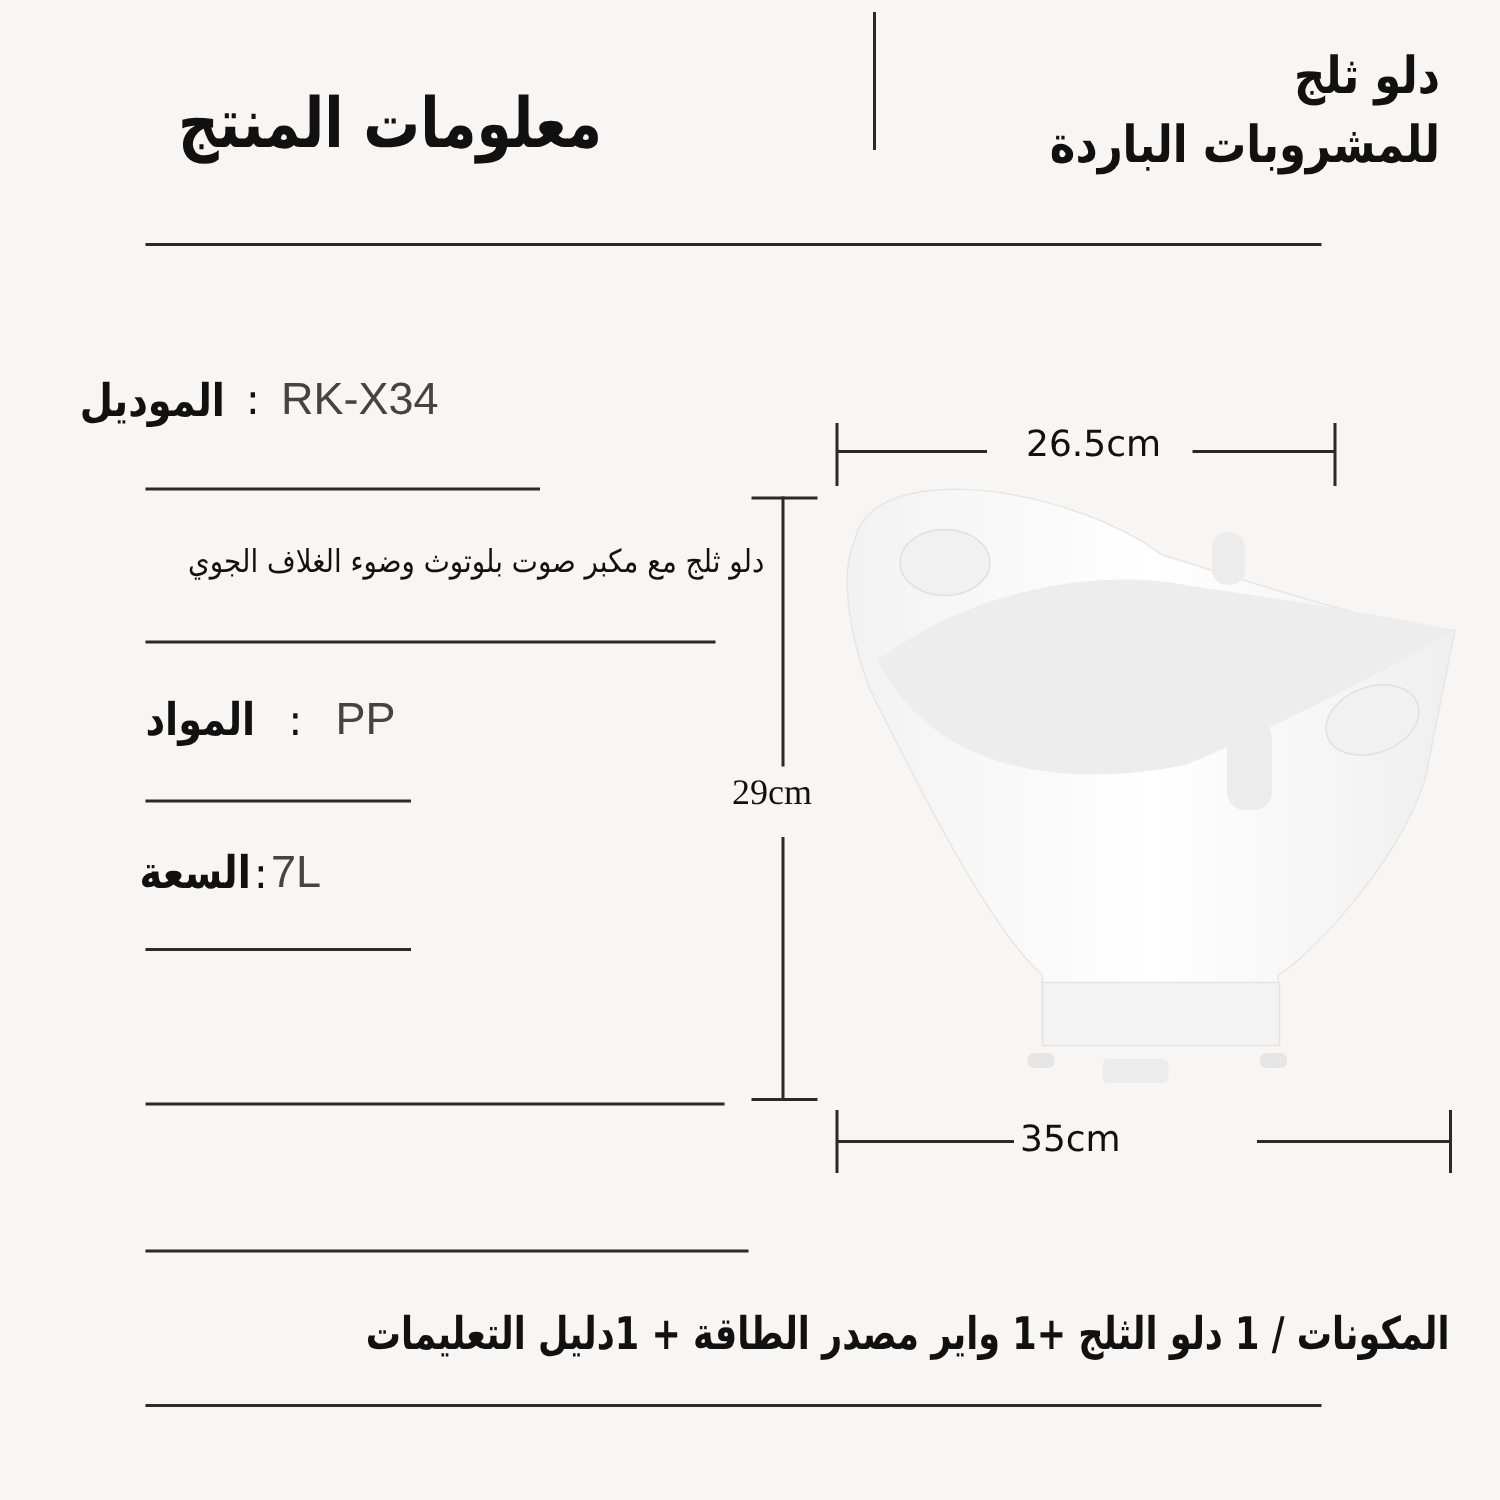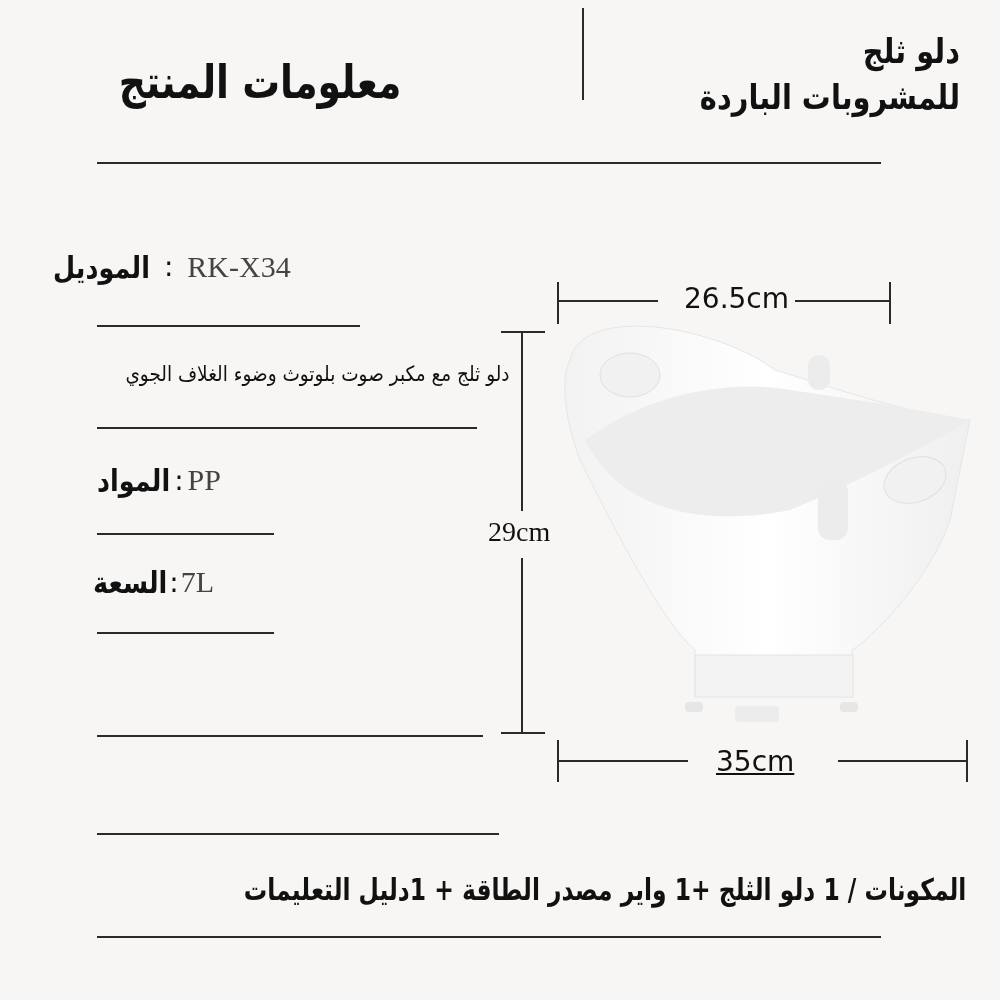--- a/index.html
+++ b/index.html
@@ -6,23 +6,23 @@
   html, body { width:1000px; height:1000px; background:#f7f6f4; overflow:hidden; }
   body { position:relative; font-family:"DejaVu Sans", sans-serif; color:#111; }
   .abs { position:absolute; }
   .hline { position:absolute; height:2px; background:#2a2a2a; }
   .vline { position:absolute; width:2px; background:#2a2a2a; }
   .ar { direction:rtl; font-weight:bold; white-space:nowrap; }
   .title-main { left:60px; top:52px; width:400px; text-align:center; font-size:46px; line-height:60px; transform:scaleX(0.82); transform-origin:center; }
   .title-right { right:40px; top:28px; width:360px; text-align:right; font-size:34px; line-height:46px; transform:scaleX(0.85); transform-origin:right; }
   .label { font-size:30px; transform:scaleX(0.85); transform-origin:right; }
   .colon { font-size:28px; color:#111; }
-  .val { font-family:Liberation Serif, serif; font-weight:normal; font-size:30px; color:#444; direction:ltr; }
+  .val { font-family:Liberation Sans, sans-serif; font-weight:normal; font-size:30px; color:#444; direction:ltr; }
   .desc { font-size:21px; font-weight:normal; transform:scaleX(0.88); transform-origin:right; }
-  .dim { font-size:28px; color:#111; font-family:"DejaVu Sans", sans-serif; background:#f7f6f4; padding:0 4px; }
+  .dim { font-size:24px; color:#111; font-family:"DejaVu Sans", sans-serif; background:#f7f6f4; padding:0 4px; }
   .components { font-size:30px; transform:scaleX(0.78); transform-origin:right; }
 </style>
 </head>
 <body>
 
 <div class="abs ar title-main">معلومات المنتج</div>
 <div class="vline" style="left:582px; top:8px; height:92px;"></div>
 <div class="abs ar title-right">
   <div>دلو ثلج</div>
   <div>للمشروبات الباردة</div>
@@ -32,21 +32,21 @@
 <div class="abs" style="left:36px; top:250px; width:320px; height:50px; display:flex; align-items:flex-start; gap:14px;">
   <span class="ar label">الموديل</span>
   <span class="colon">:</span>
   <span class="val">RK-X34</span>
 </div>
 <div class="hline" style="left:97px; top:325px; width:263px;"></div>
 
 <div class="abs ar desc" style="right:490px; top:362px;">دلو ثلج مع مكبر صوت بلوتوث وضوء الغلاف الجوي</div>
 <div class="hline" style="left:97px; top:427px; width:380px;"></div>
 
-<div class="abs" style="left:84px; top:458px; width:220px; height:44px; display:flex; align-items:center; gap:4px;">
+<div class="abs" style="left:84px; top:458px; width:220px; height:44px; display:flex; align-items:center; gap:22px;">
   <span class="ar label">المواد</span>
   <span class="colon">:</span>
   <span class="val">PP</span>
 </div>
 <div class="hline" style="left:97px; top:533px; width:177px;"></div>
 
 <div class="abs" style="left:80px; top:560px; width:220px; height:44px; display:flex; align-items:center; gap:2px;">
   <span class="ar label">السعة</span>
   <span class="colon">:</span>
   <span class="val">7L</span>
@@ -91,16 +91,16 @@
 <div class="hline" style="left:501px; top:331px; width:44px;"></div>
 <div class="vline" style="left:521px; top:331px; height:180px;"></div>
 <div class="vline" style="left:521px; top:558px; height:175px;"></div>
 <div class="hline" style="left:501px; top:732px; width:44px;"></div>
 <div class="abs dim" style="left:484px; top:516px; background:transparent;font-family:Liberation Serif, serif;">29cm</div>
 
 <div class="vline" style="left:557px; top:740px; height:42px;"></div>
 <div class="hline" style="left:558px; top:760px; width:130px;"></div>
 <div class="hline" style="left:838px; top:760px; width:130px;"></div>
 <div class="vline" style="left:966px; top:740px; height:42px;"></div>
-<div class="abs dim" style="left:712px; top:745px;text-decoration:underline;">35cm</div>
+<div class="abs dim" style="left:676px; top:745px;">35cm</div>
 
 <div class="abs ar components" style="right:34px; top:872px;">المكونات / 1 دلو الثلج +1 واير مصدر الطاقة + 1دليل التعليمات</div>
 <div class="hline" style="left:97px; top:936px; width:784px;"></div>
 
 </body></html>

